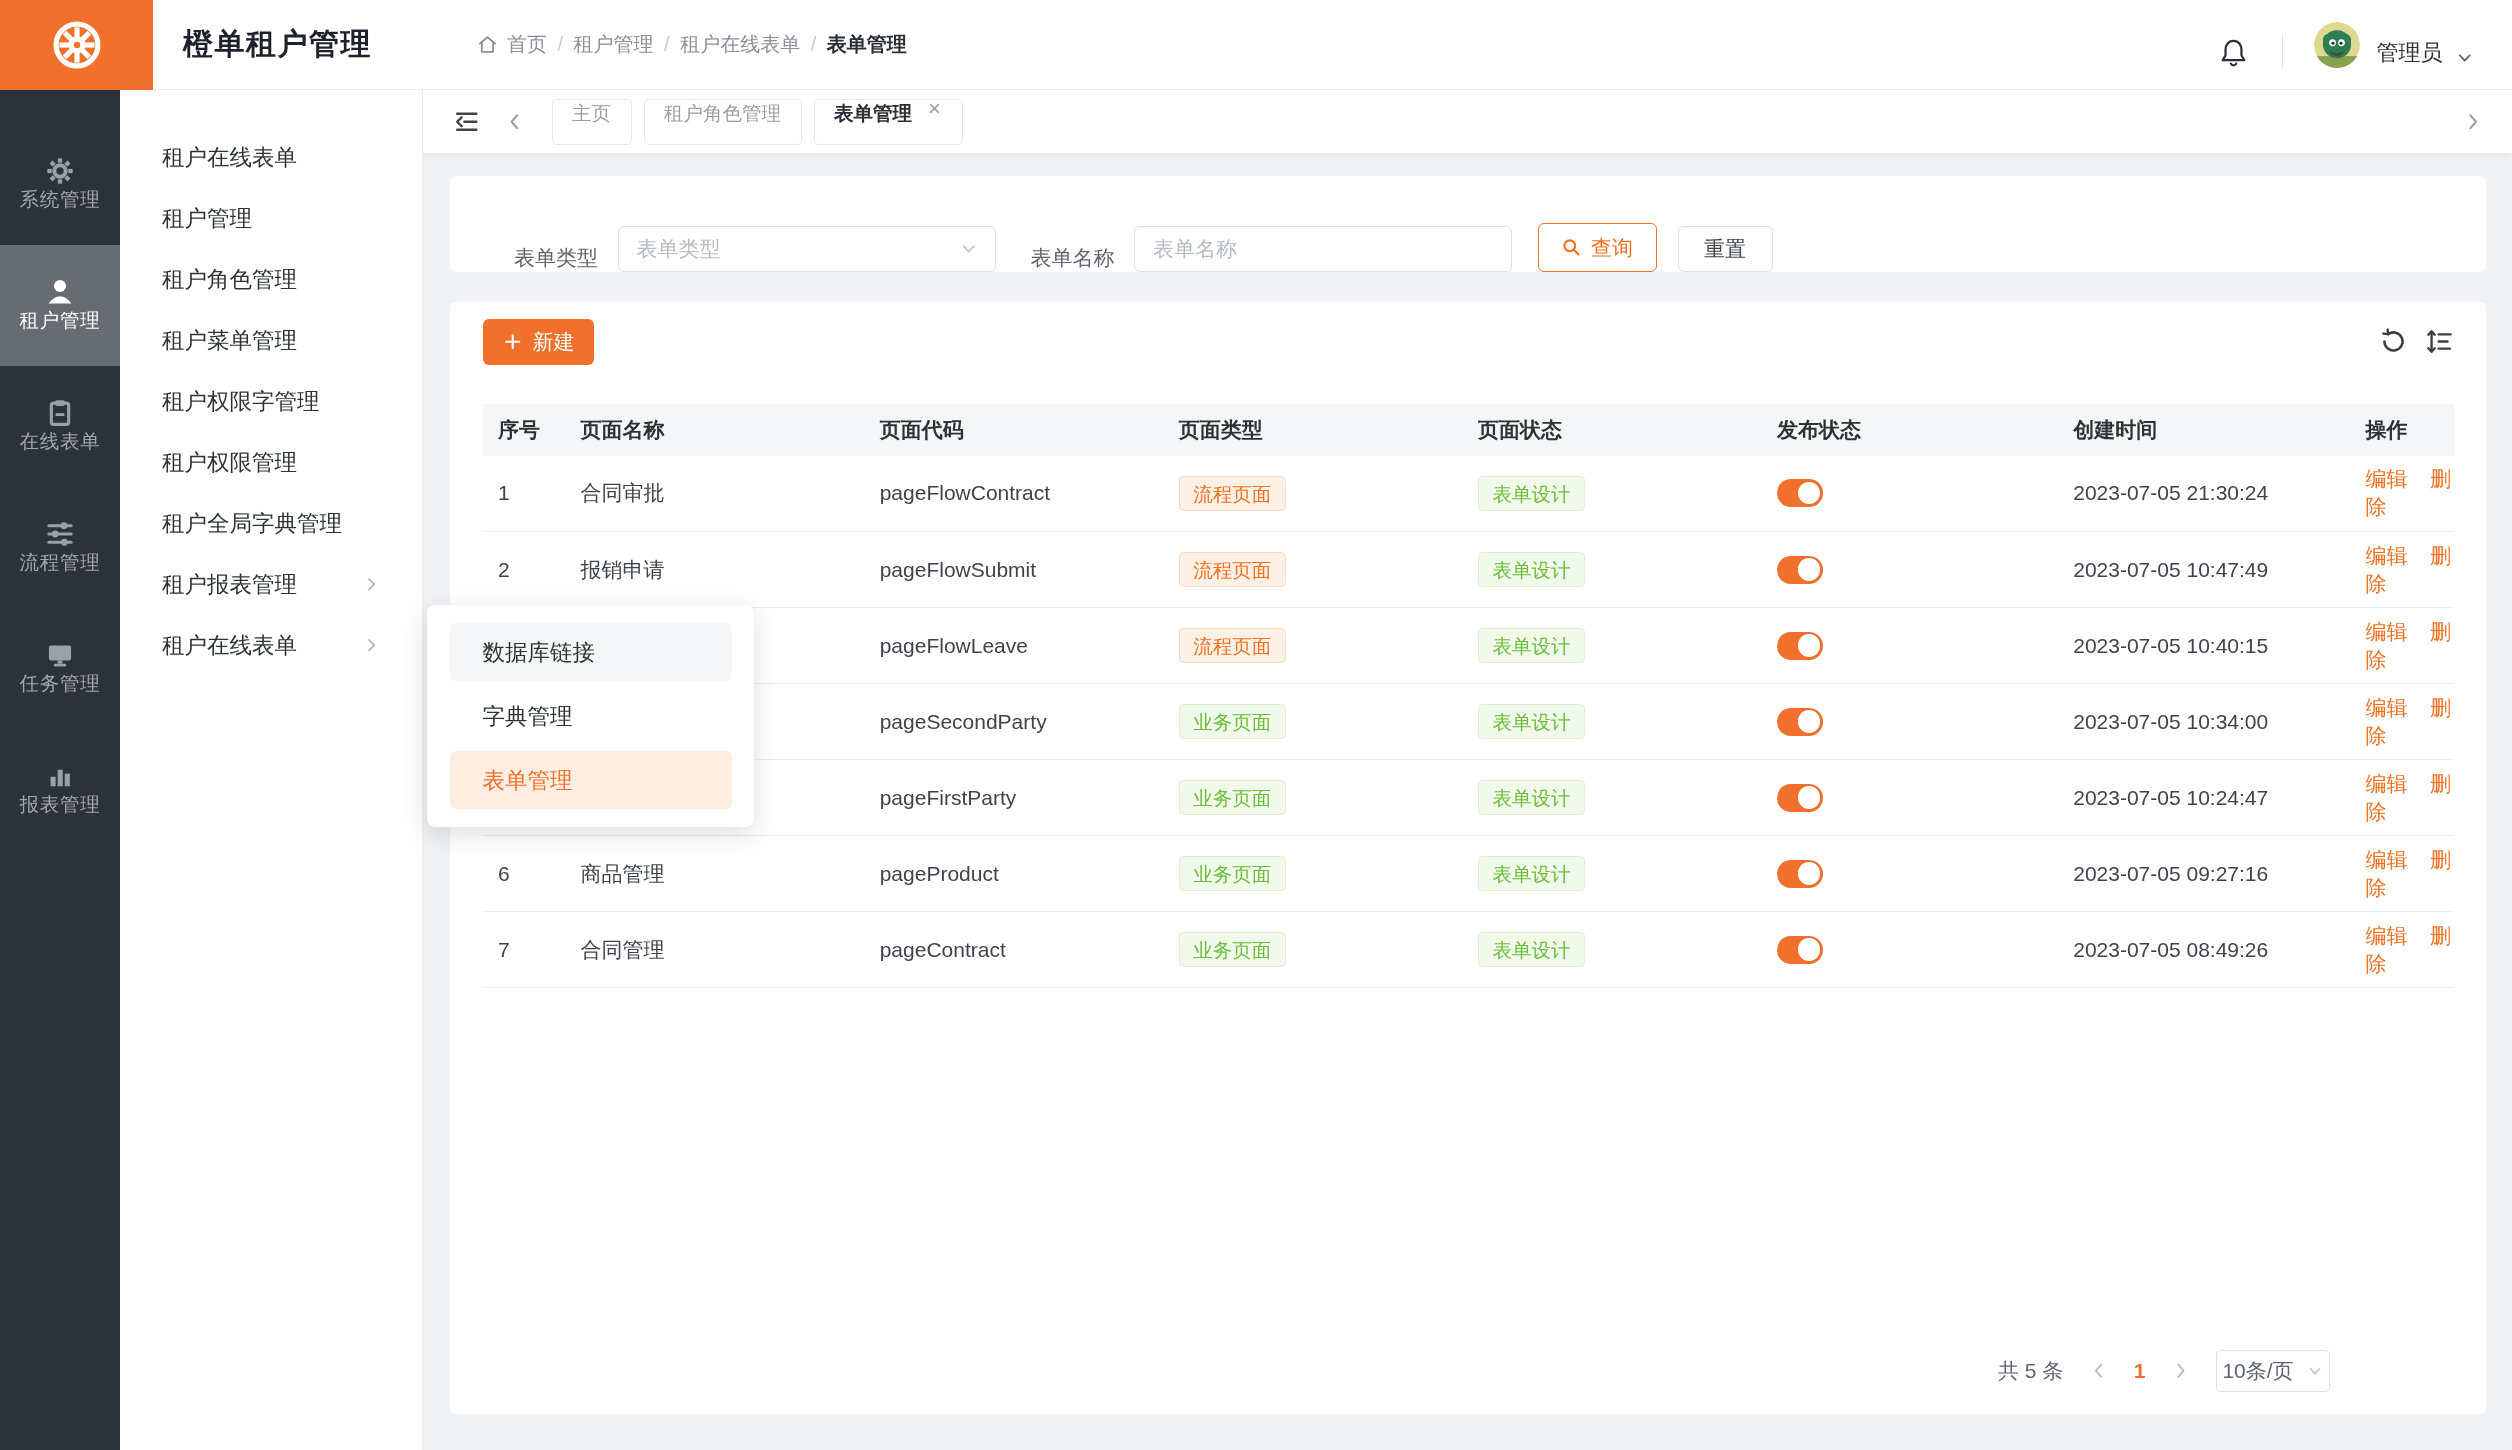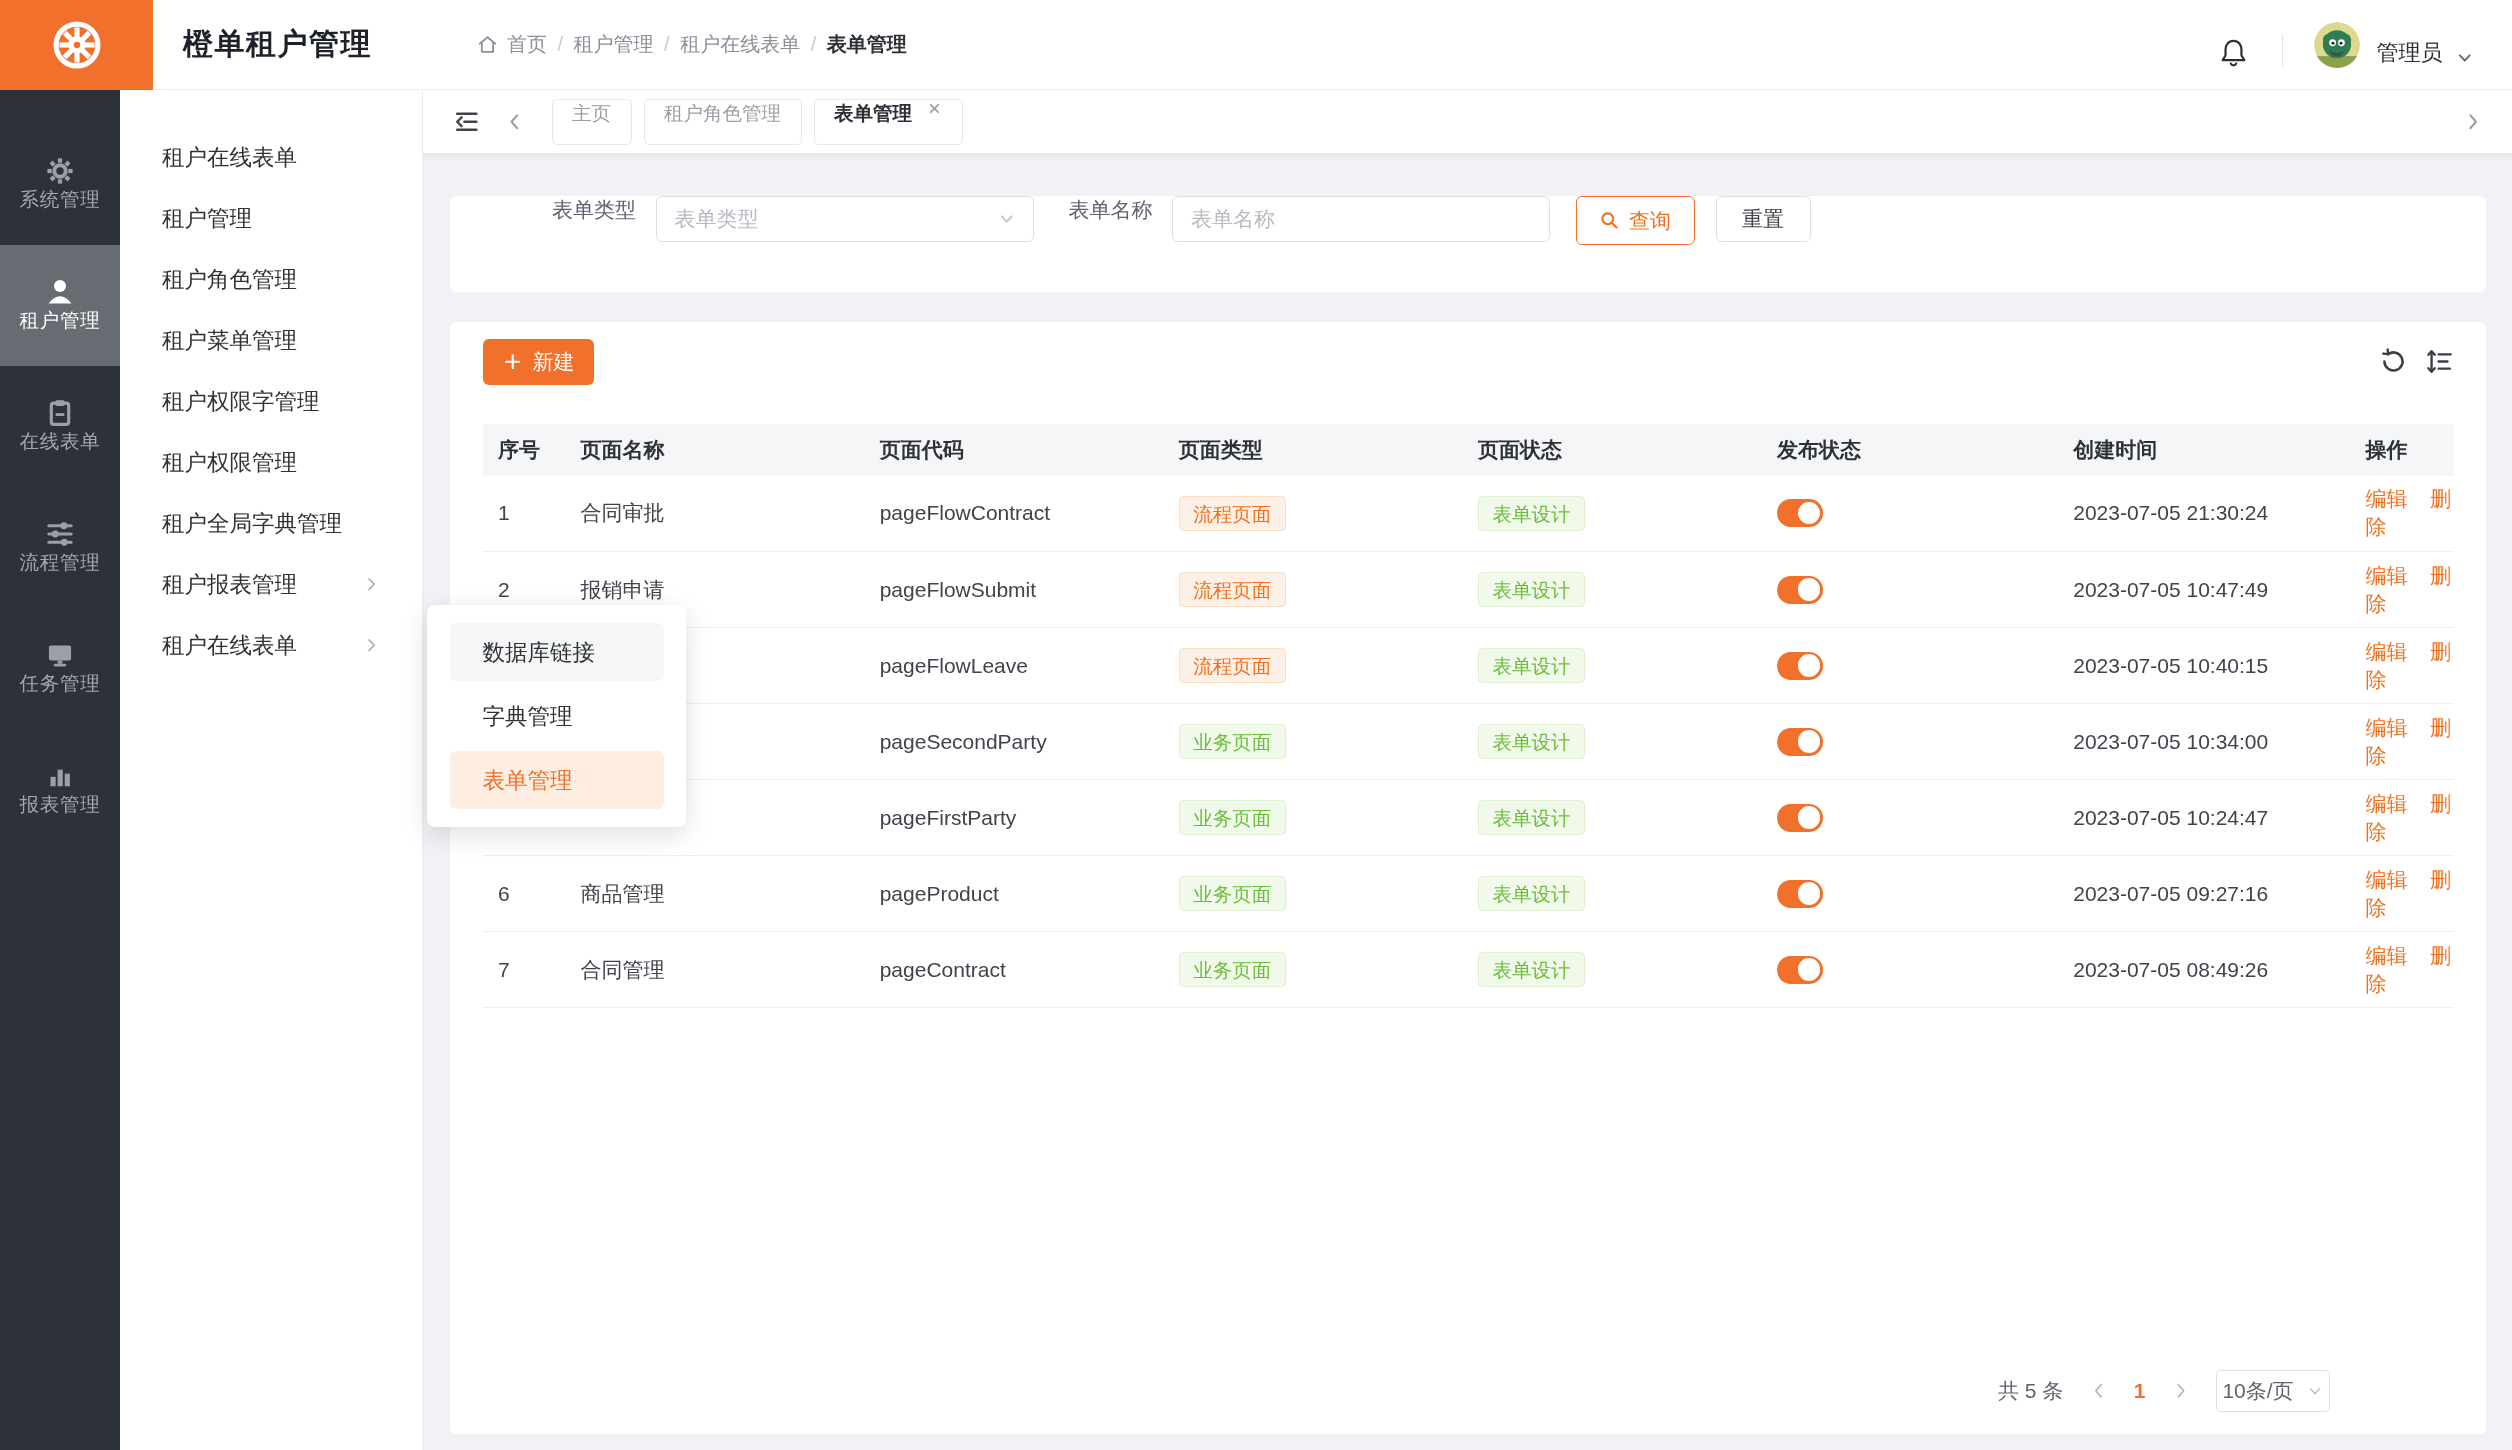--- a/index.html
+++ b/index.html
@@ -73,21 +73,21 @@
     font-size:19.5px; color:#9a9ea6; cursor:pointer;
   }
   .tab.active { color:#2b2f36; font-weight:bold; }
   .tab .close { margin-left:13.5px; display:flex; }
   .tab-next { margin-left:auto; display:flex; }
 
   
   .content { position:absolute; top:154px; left:423px; width:2089px; height:1297px; background:#f0f2f5; }
   .card { background:#fff; border-radius:6px; }
   .filter-card {
-    margin:42px 26px 0 27px; height:96px; display:flex; align-items:flex-start; padding-left:102px;
+    margin:22px 26px 0 27px; height:96px; display:flex; align-items:flex-end; padding-left:64px;
   }
   .f-label { font-size:21px; color:#5f6470; margin-right:19.5px; }
   .select-box {
     width:378px; height:46px; border:0.7px solid #dcdfe6; border-radius:6px; background:#fff;
     display:flex; align-items:center; padding:0 16.5px 0 18px; cursor:pointer;
   }
   .select-box .ph { font-size:21px; color:#b6bac3; flex:1; }
   .text-input {
     width:378px; height:46px; border:0.7px solid #dcdfe6; border-radius:6px; background:#fff;
     font-size:21px; color:#303133; padding:0 18px; font-family:inherit; outline:none;
@@ -146,21 +146,21 @@
   }
   .pager .pg-arrow { display:flex; cursor:pointer; }
   .pager .pg-num { color:#f0702c; font-weight:bold; cursor:pointer; }
   .pager .size-select {
     width:114px; height:42px; border:0.7px solid #dcdfe6; border-radius:4.5px; background:#fff;
     display:flex; align-items:center; justify-content:center; gap:12px; color:#5f6470; cursor:pointer;
   }
 
   
   .flyout {
-    position:absolute; left:427px; top:605px; width:259px; background:#fff; border-radius:7.5px;
+    position:absolute; left:427px; top:605px; width:327px; background:#fff; border-radius:7.5px;
     box-shadow:0 7.5px 27px rgba(0,0,0,0.13), 0 0 1.5px rgba(0,0,0,0.06);
     padding:18px 22.5px; z-index:100;
   }
   .fly-item {
     height:58px; border-radius:6px; display:flex; align-items:center; padding-left:33px;
     font-size:22.5px; color:#2f3235; cursor:pointer; margin-bottom:6px;
   }
   .fly-item:last-child { margin-bottom:0; }
   .fly-item.hovered { background:#f5f6f7; }
   .fly-item.active { background:#fdeee1; color:#f0702c; }

